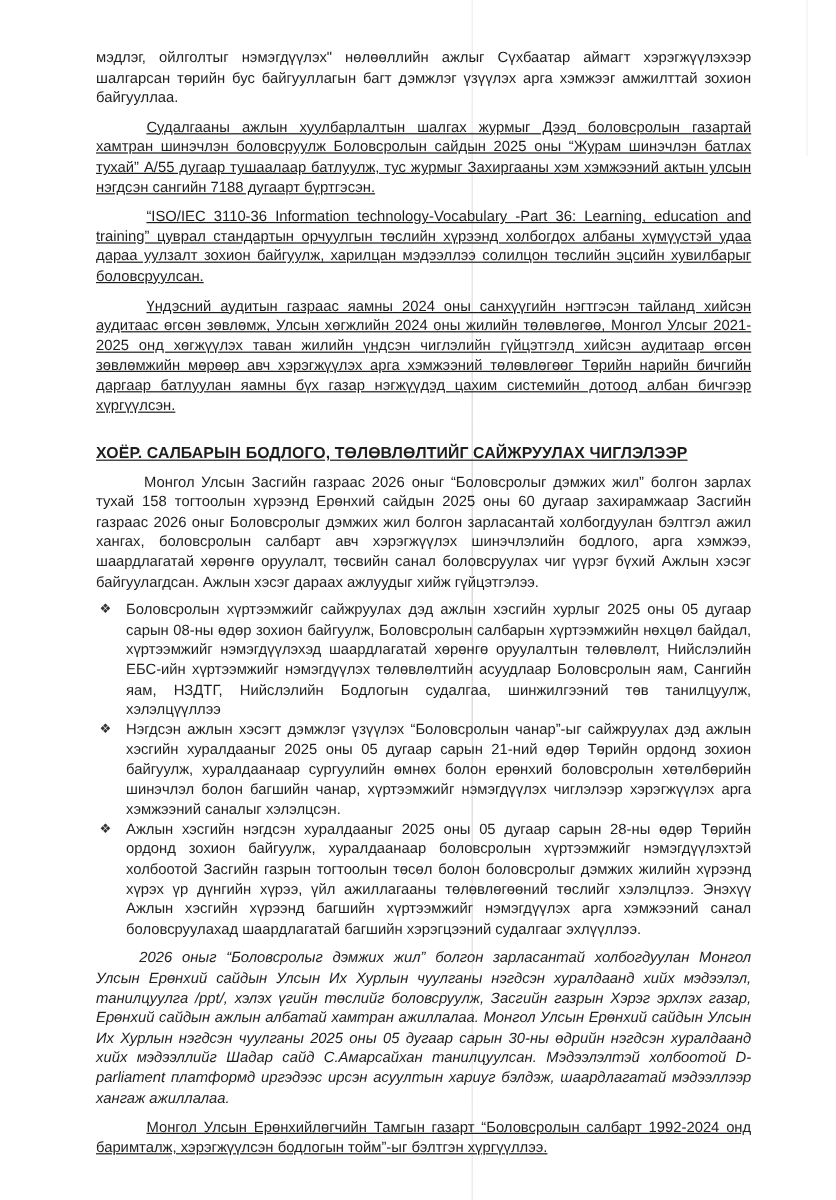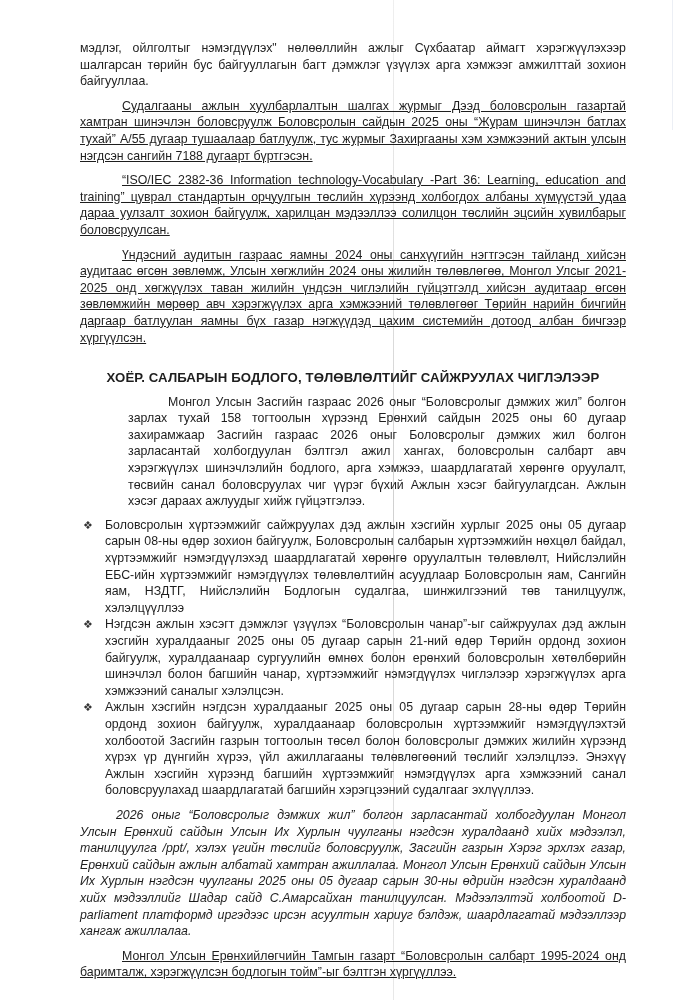--- a/index.html
+++ b/index.html
@@ -18,41 +18,41 @@
       background: rgba(200,210,225,0.35);
     }
     .page {
       position: absolute; left: 80px; top: 40px; width: 546px;
       font-size: 12.35px; line-height: 16.6px;
     }
     p { margin: 0; text-align: justify; }
     .indent { text-indent: 42px; text-decoration: underline; }
     .gap { margin-top: 8px; }
     .heading {
-      text-align: center; font-weight: bold; font-size: 13.2px;
-      margin-top: 24px; margin-bottom: 7px; letter-spacing: 0.1px;
+      text-align: left; font-weight: bold; font-size: 13.2px;
+      margin-top: 24px; margin-bottom: 7px; letter-spacing: 0.1px; text-decoration: underline;
     }
-    .small-indent { text-indent: 40px; margin-left: 48px; }
+    .small-indent { text-indent: 40px; }
     ul.bullets { list-style: none; margin: 7px 0 0 0; padding: 0; }
     ul.bullets li { position: relative; padding-left: 25px; text-align: justify; }
     ul.bullets li .bullet-icon {
       position: absolute; left: 3px; top: 0; font-size: 11px; color: #333;
     }
     .p-after-list { text-indent: 36px; margin-top: 8px; font-style: italic; }
   </style>
 </head>
 <body>
 
 <div class="fold"></div>
 <div class="edge"></div>
 
 <div class="page">
   <p>мэдлэг, ойлголтыг нэмэгдүүлэх" нөлөөллийн ажлыг Сүхбаатар аймагт хэрэгжүүлэхээр шалгарсан төрийн бус байгууллагын багт дэмжлэг үзүүлэх арга хэмжээг амжилттай зохион байгууллаа.</p>
   <p class="indent gap">Судалгааны ажлын хуулбарлалтын шалгах журмыг Дээд боловсролын газартай хамтран шинэчлэн боловсруулж Боловсролын сайдын 2025 оны “Журам шинэчлэн батлах тухай” А/55 дугаар тушаалаар батлуулж, тус журмыг Захиргааны хэм хэмжээний актын улсын нэгдсэн сангийн 7188 дугаарт бүртгэсэн.</p>
-  <p class="indent gap">“ISO/IEC 2382-36 Information technology-Vocabulary -Part 36: Learning, education and training” цуврал стандартын орчуулгын төслийн хүрээнд холбогдох албаны хүмүүстэй удаа дараа уулзалт зохион байгуулж, харилцан мэдээллээ солилцон төслийн эцсийн хувилбарыг боловсруулсан.</p>
+  <p class="indent gap">“ISO/IEC 3110-36 Information technology-Vocabulary -Part 36: Learning, education and training” цуврал стандартын орчуулгын төслийн хүрээнд холбогдох албаны хүмүүстэй удаа дараа уулзалт зохион байгуулж, харилцан мэдээллээ солилцон төслийн эцсийн хувилбарыг боловсруулсан.</p>
   <p class="indent gap">Үндэсний аудитын газраас яамны 2024 оны санхүүгийн нэгтгэсэн тайланд хийсэн аудитаас өгсөн зөвлөмж, Улсын хөгжлийн 2024 оны жилийн төлөвлөгөө, Монгол Улсыг 2021-2025 онд хөгжүүлэх таван жилийн үндсэн чиглэлийн гүйцэтгэлд хийсэн аудитаар өгсөн зөвлөмжийн мөрөөр авч хэрэгжүүлэх арга хэмжээний төлөвлөгөөг Төрийн нарийн бичгийн даргаар батлуулан яамны бүх газар нэгжүүдэд цахим системийн дотоод албан бичгээр хүргүүлсэн.</p>
 
   <div class="heading">ХОЁР. САЛБАРЫН БОДЛОГО, ТӨЛӨВЛӨЛТИЙГ САЙЖРУУЛАХ ЧИГЛЭЛЭЭР</div>
 
   <p class="small-indent">Монгол Улсын Засгийн газраас 2026 оныг “Боловсролыг дэмжих жил” болгон зарлах тухай 158 тогтоолын хүрээнд Ерөнхий сайдын 2025 оны 60 дугаар захирамжаар Засгийн газраас 2026 оныг Боловсролыг дэмжих жил болгон зарласантай холбогдуулан бэлтгэл ажил хангах, боловсролын салбарт авч хэрэгжүүлэх шинэчлэлийн бодлого, арга хэмжээ, шаардлагатай хөрөнгө оруулалт, төсвийн санал боловсруулах чиг үүрэг бүхий Ажлын хэсэг байгуулагдсан. Ажлын хэсэг дараах ажлуудыг хийж гүйцэтгэлээ.</p>
 
   <ul class="bullets">
     <li>
       <span class="bullet-icon">❖</span>
       <span>Боловсролын хүртээмжийг сайжруулах дэд ажлын хэсгийн хурлыг 2025 оны 05 дугаар сарын 08-ны өдөр зохион байгуулж, Боловсролын салбарын хүртээмжийн нөхцөл байдал, хүртээмжийг нэмэгдүүлэхэд шаардлагатай хөрөнгө оруулалтын төлөвлөлт, Нийслэлийн ЕБС-ийн хүртээмжийг нэмэгдүүлэх төлөвлөлтийн асуудлаар Боловсролын яам, Сангийн яам, НЗДТГ, Нийслэлийн Бодлогын судалгаа, шинжилгээний төв танилцуулж, хэлэлцүүллээ</span>
@@ -61,14 +61,14 @@
       <span class="bullet-icon">❖</span>
       <span>Нэгдсэн ажлын хэсэгт дэмжлэг үзүүлэх “Боловсролын чанар”-ыг сайжруулах дэд ажлын хэсгийн хуралдааныг 2025 оны 05 дугаар сарын 21-ний өдөр Төрийн ордонд зохион байгуулж, хуралдаанаар сургуулийн өмнөх болон ерөнхий боловсролын хөтөлбөрийн шинэчлэл болон багшийн чанар, хүртээмжийг нэмэгдүүлэх чиглэлээр хэрэгжүүлэх арга хэмжээний саналыг хэлэлцсэн.</span>
     </li>
     <li>
       <span class="bullet-icon">❖</span>
       <span>Ажлын хэсгийн нэгдсэн хуралдааныг 2025 оны 05 дугаар сарын 28-ны өдөр Төрийн ордонд зохион байгуулж, хуралдаанаар боловсролын хүртээмжийг нэмэгдүүлэхтэй холбоотой Засгийн газрын тогтоолын төсөл болон боловсролыг дэмжих жилийн хүрээнд хүрэх үр дүнгийн хүрээ, үйл ажиллагааны төлөвлөгөөний төслийг хэлэлцлээ. Энэхүү Ажлын хэсгийн хүрээнд багшийн хүртээмжийг нэмэгдүүлэх арга хэмжээний санал боловсруулахад шаардлагатай багшийн хэрэгцээний судалгааг эхлүүллээ.</span>
     </li>
   </ul>
 
   <p class="p-after-list">2026 оныг “Боловсролыг дэмжих жил” болгон зарласантай холбогдуулан Монгол Улсын Ерөнхий сайдын Улсын Их Хурлын чуулганы нэгдсэн хуралдаанд хийх мэдээлэл, танилцуулга /ppt/, хэлэх үгийн төслийг боловсруулж, Засгийн газрын Хэрэг эрхлэх газар, Ерөнхий сайдын ажлын албатай хамтран ажиллалаа. Монгол Улсын Ерөнхий сайдын Улсын Их Хурлын нэгдсэн чуулганы 2025 оны 05 дугаар сарын 30-ны өдрийн нэгдсэн хуралдаанд хийх мэдээллийг Шадар сайд С.Амарсайхан танилцуулсан. Мэдээлэлтэй холбоотой D-parliament платформд иргэдээс ирсэн асуултын хариуг бэлдэж, шаардлагатай мэдээллээр хангаж ажиллалаа.</p>
-  <p class="indent gap">Монгол Улсын Ерөнхийлөгчийн Тамгын газарт “Боловсролын салбарт 1995-2024 онд баримталж, хэрэгжүүлсэн бодлогын тойм”-ыг бэлтгэн хүргүүллээ.</p>
+  <p class="indent gap">Монгол Улсын Ерөнхийлөгчийн Тамгын газарт “Боловсролын салбарт 1992-2024 онд баримталж, хэрэгжүүлсэн бодлогын тойм”-ыг бэлтгэн хүргүүллээ.</p>
 </div>
 
 </body></html>

